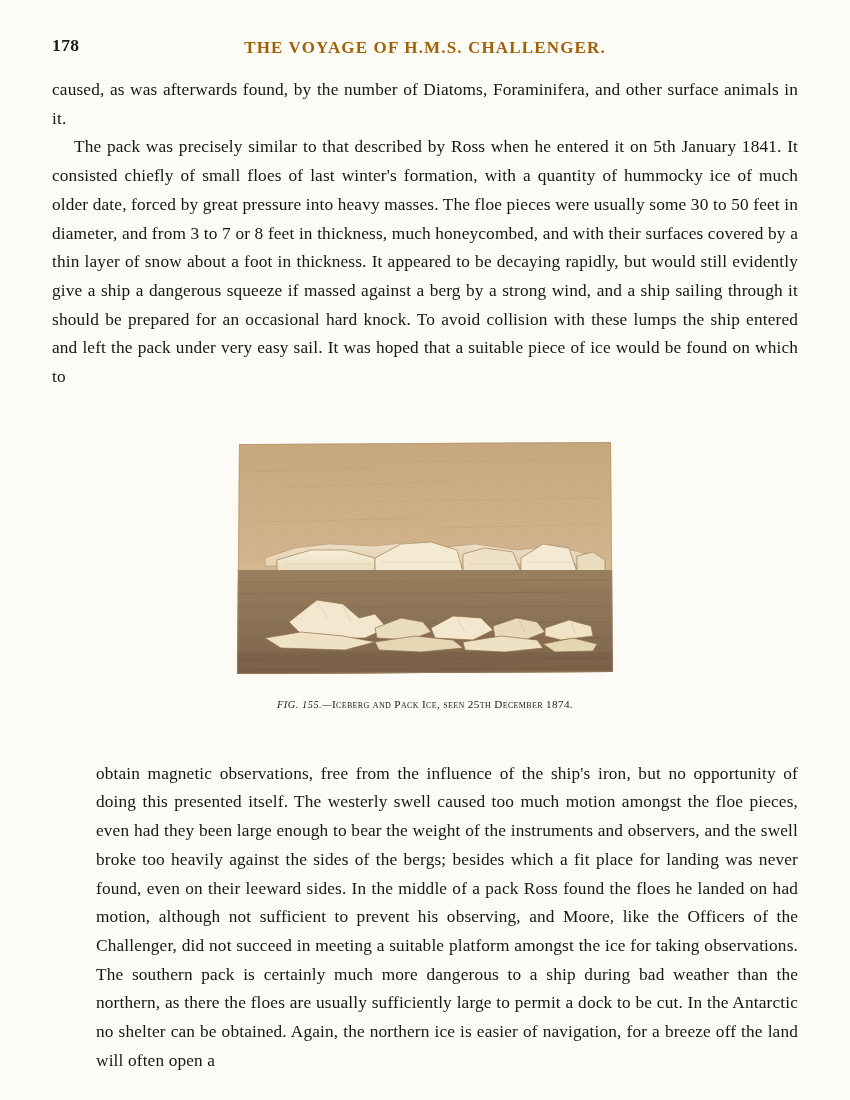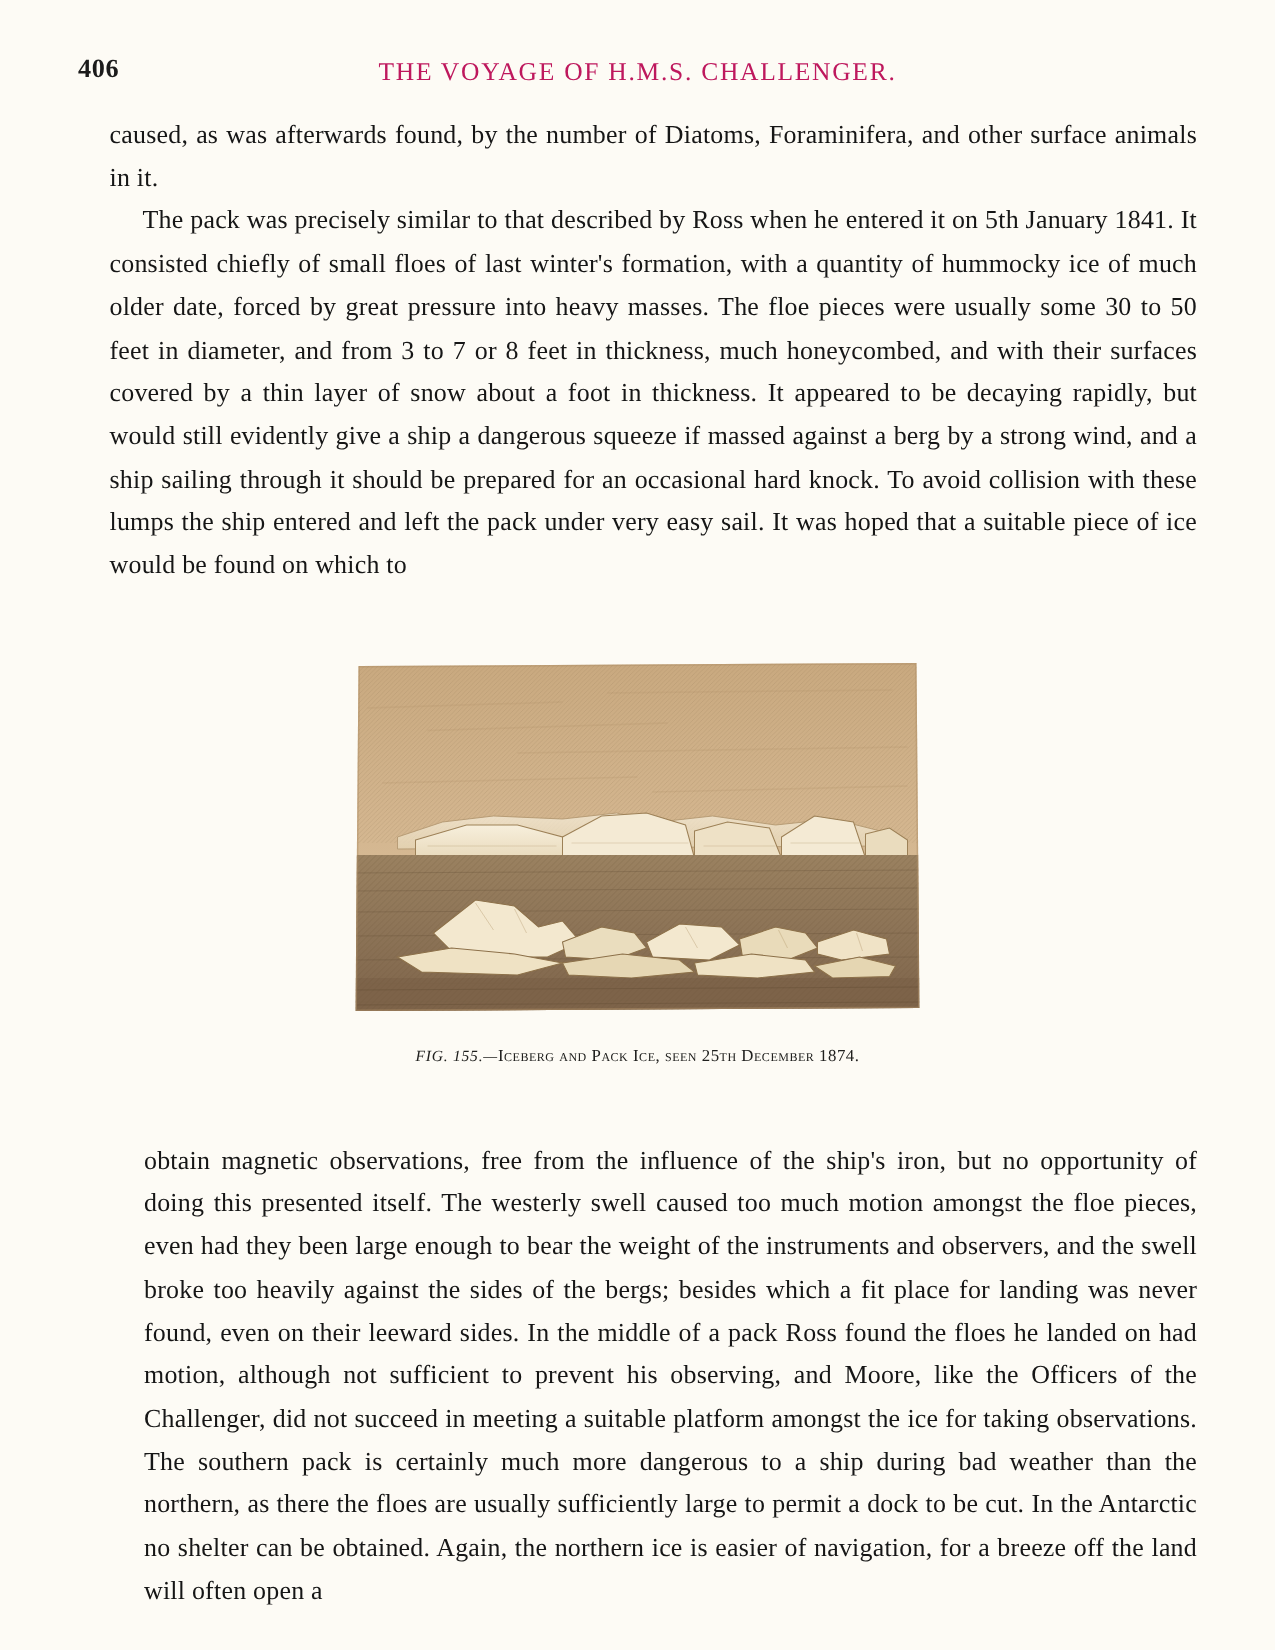--- a/index.html
+++ b/index.html
@@ -36,38 +36,37 @@
     bottom: 8px;
     font-size: 17.5px;
     font-weight: bold;
     letter-spacing: 0.4px;
   }
   .running-title {
     font-size: 17px;
     letter-spacing: 1.15px;
     font-variant: small-caps;
     text-transform: uppercase;
-    font-weight: normal;
-    color: #be185d;
+    font-weight: bold;
+    color: #a16207;
   }
   .body-text p {
     margin: 0;
     font-size: 17.3px;
     line-height: 1.66;
     text-align: justify;
     text-justify: inter-word;
     letter-spacing: 0.15px;
     color: #161616;
   }
   .body-text p.indent {
     text-indent: 22px;
   }
   .block-top {
     margin-top: 12px;
-    margin-left: 21px;
   }
   .figure {
     margin: 40px 0 0 0;
     text-align: center;
   }
   .engraving-wrap {
     width: 400px;
     height: 250px;
     margin: 0 auto;
     position: relative;
@@ -95,21 +94,21 @@
     margin-top: 50px;
     margin-left: 44px;
   }
 </style>
 </head>
 <body>
 
 <div class="page">
 
   <div class="header">
-    <div class="folio">406</div>
+    <div class="folio">178</div>
     <div class="running-title">THE VOYAGE OF H.M.S. CHALLENGER.</div>
   </div>
 
   <div class="body-text block-top">
     <p>caused, as was afterwards found, by the number of Diatoms, Foraminifera, and other surface animals in it.</p>
     <p class="indent">The pack was precisely similar to that described by Ross when he entered it on 5th January 1841. It consisted chiefly of small floes of last winter's formation, with a quantity of hummocky ice of much older date, forced by great pressure into heavy masses. The floe pieces were usually some 30 to 50 feet in diameter, and from 3 to 7 or 8 feet in thickness, much honeycombed, and with their surfaces covered by a thin layer of snow about a foot in thickness. It appeared to be decaying rapidly, but would still evidently give a ship a dangerous squeeze if massed against a berg by a strong wind, and a ship sailing through it should be prepared for an occasional hard knock. To avoid collision with these lumps the ship entered and left the pack under very easy sail. It was hoped that a suitable piece of ice would be found on which to</p>
   </div>
 
   <div class="figure">
     <div class="engraving-wrap">

